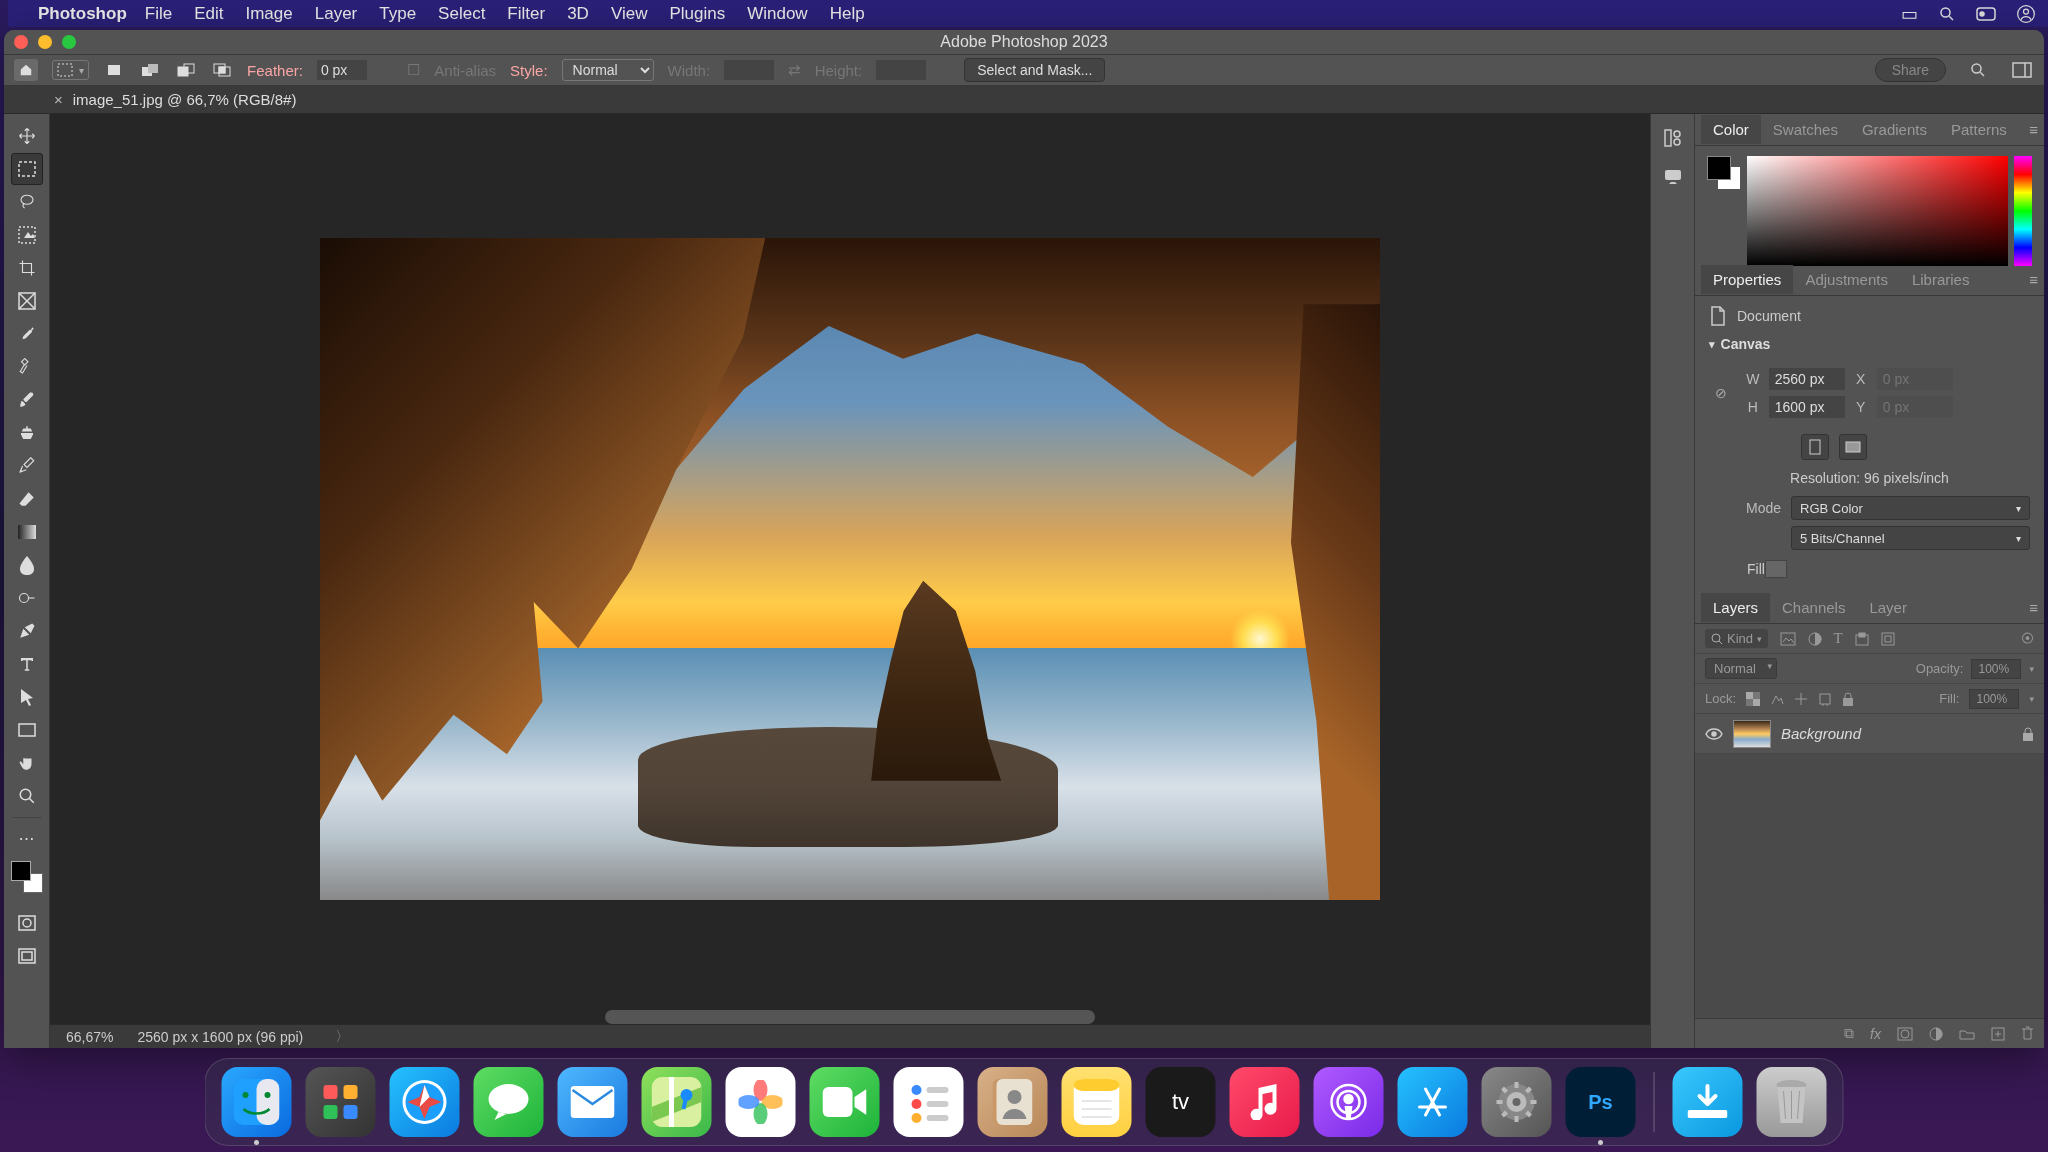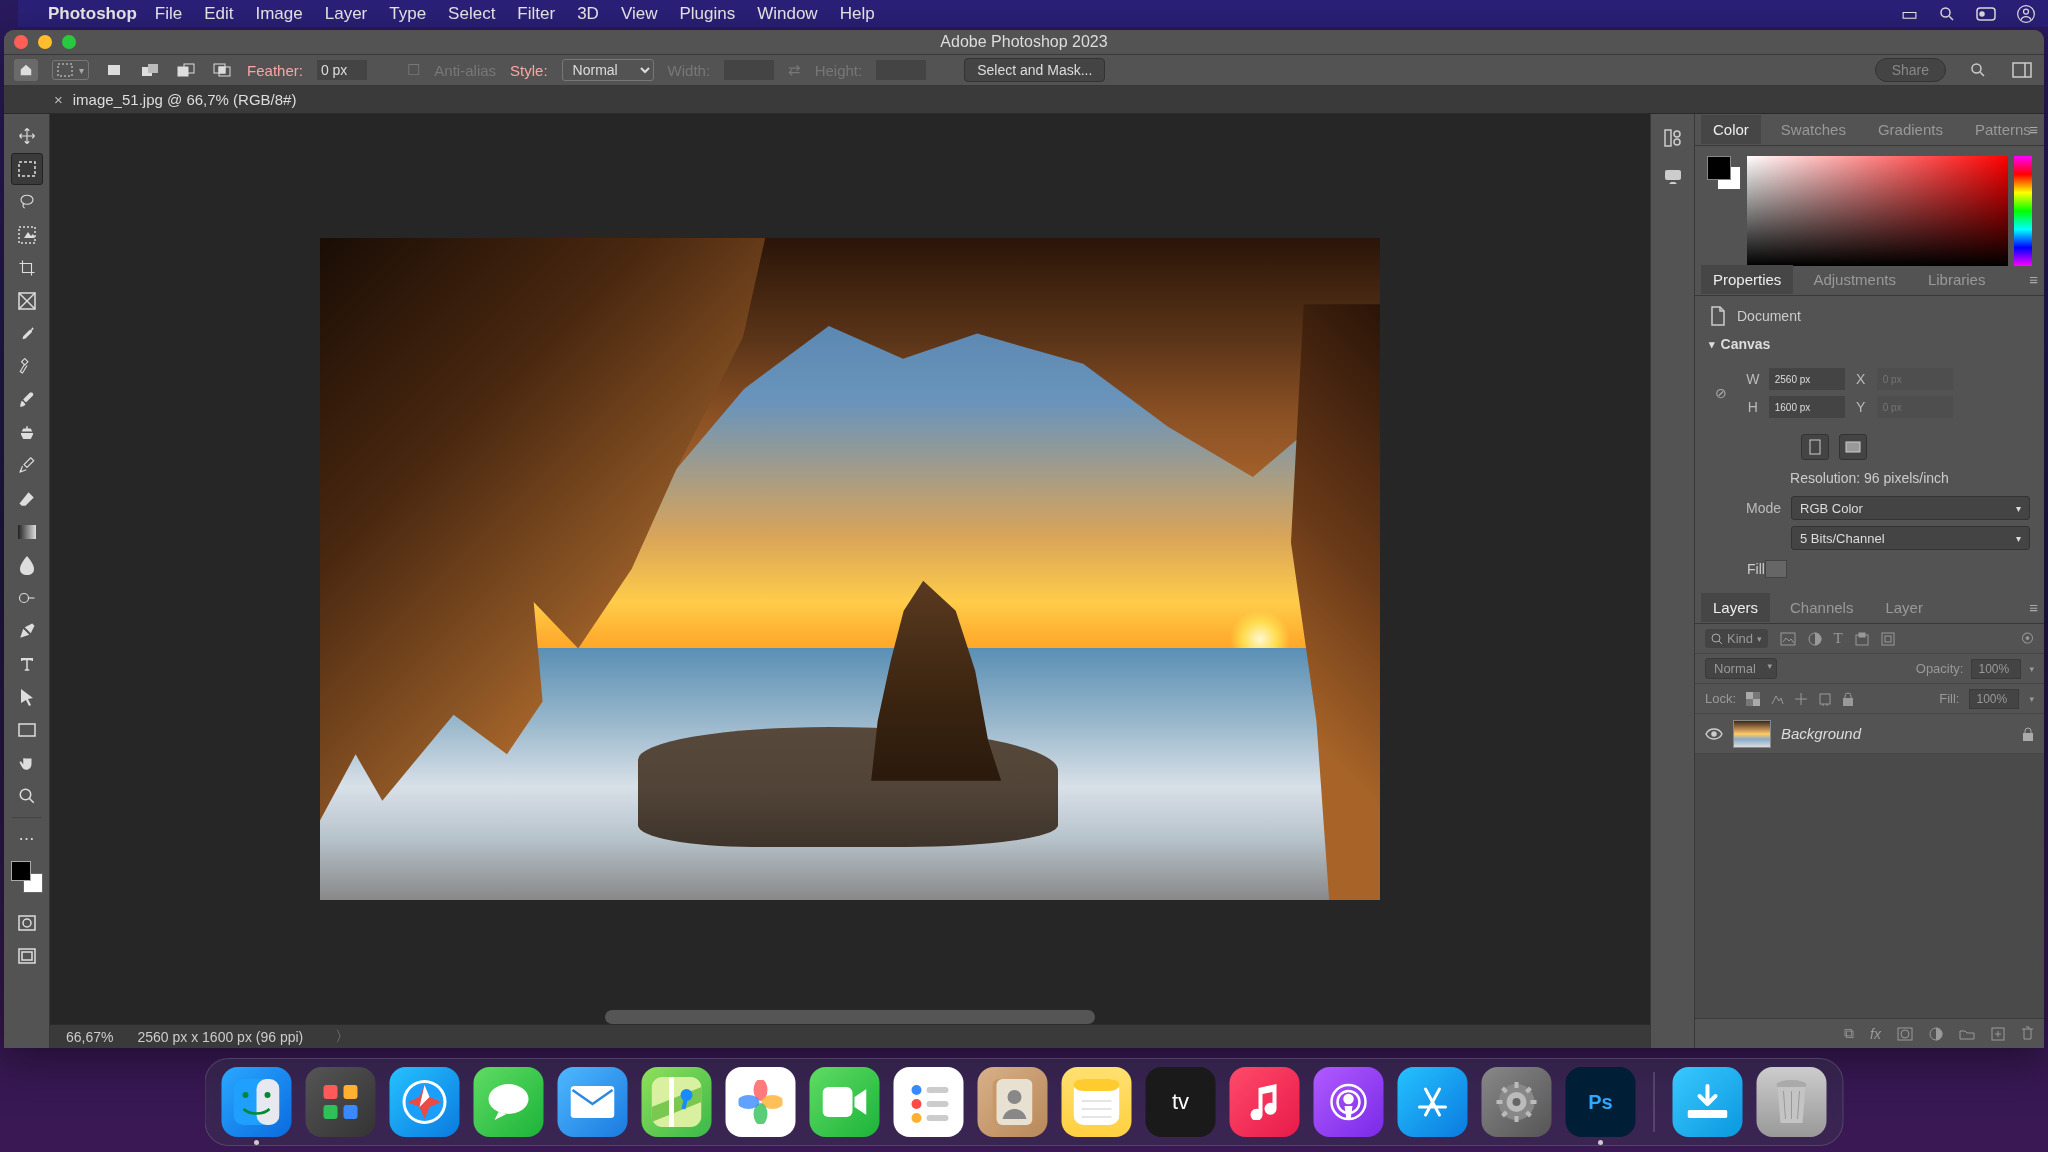--- a/index.html
+++ b/index.html
@@ -1,19 +1,19 @@
 <!DOCTYPE html>
 <html><head>
 <meta charset="utf-8">
 <style>
 * { margin:0; padding:0; box-sizing:border-box; font-family: -apple-system, "Helvetica Neue", Arial, sans-serif; user-select:none; }
 body { width:2048px; height:1152px; background: linear-gradient(180deg,#2a1a5e 0%,#1e1640 50%,#3a1854 100%); overflow:hidden; position:relative; }
 
 
-.mac-menubar { position:absolute; top:0; left:18px; right:0; height:27px; background:#2a2078; display:flex; align-items:center; padding:0 12px; color:#e8e8e8; font-size:17px; }
+.mac-menubar { position:absolute; top:0; left:8px; right:0; height:27px; background:#2a2078; display:flex; align-items:center; padding:0 12px; color:#e8e8e8; font-size:17px; }
 .mac-menubar .apple { font-size:18px; margin-right:18px; }
 .mac-menubar .app-name { font-weight:600; margin-right:18px; }
 .mac-menubar .menu-item { margin-right:22px; cursor:default; }
 .mac-menubar .right { margin-left:auto; display:flex; gap:20px; align-items:center; font-size:18px; }
 
 
 .window { position:absolute; top:30px; left:4px; right:4px; height:1018px; background:#535353; border-radius:10px 10px 0 0; overflow:hidden; box-shadow:0 10px 40px rgba(0,0,0,.4); }
 .titlebar { height:24px; background:#535353; display:flex; align-items:center; padding:0 10px; }
 .traffic { display:flex; gap:10px; }
 .traffic span { width:14px; height:14px; border-radius:50%; display:block; }
@@ -65,41 +65,41 @@
 
 .status-bar { height:24px; background:#3a3a3a; border-top:1px solid #2a2a2a; display:flex; align-items:center; padding:0 16px; color:#ccc; font-size:14px; gap:24px; }
 .status-bar .chev { color:#888; margin-left:8px; }
 .hscroll { position:absolute; bottom:24px; left:50%; transform:translateX(-50%); width:490px; height:14px; background:#555; border-radius:7px; }
 
 
 .mini-panels { width:44px; background:#535353; border-left:1px solid #383838; padding-top:14px; display:flex; flex-direction:column; align-items:center; gap:20px; color:#ccc; }
 
 
 .panels { width:350px; background:#535353; border-left:1px solid #383838; display:flex; flex-direction:column; font-size:15px; color:#ccc; }
-.panel-tabs { display:flex; align-items:center; height:32px; padding:0 6px; gap:8px; border-bottom:1px solid #383838; position:relative; }
+.panel-tabs { display:flex; align-items:center; height:32px; padding:0 6px; gap:0; border-bottom:1px solid #383838; position:relative; }
 .panel-tab { padding:6px 12px; color:#999; font-size:15px; }
 .panel-tab.active { color:#eee; background:#464646; }
 .panel-menu { position:absolute; right:6px; color:#aaa; }
 
 
 .color-body { height:118px; padding:10px 12px; display:flex; gap:6px; align-items:flex-start; }
 .color-fgbg { position:relative; width:34px; height:34px; }
 .color-fgbg .fg { position:absolute; top:0; left:0; width:24px; height:24px; background:#000; border:1px solid #888; }
 .color-fgbg .bg { position:absolute; bottom:0; right:0; width:24px; height:24px; background:#fff; border:1px solid #555; }
 .color-field { flex:1; height:110px; background:linear-gradient(to right,#fff,#ff0000); position:relative; }
 .color-field::after { content:""; position:absolute; inset:0; background:linear-gradient(to top,#000,rgba(0,0,0,0)); }
 .hue-strip { width:18px; height:110px; background:linear-gradient(to bottom,#ff00ff,#ff0000,#ffff00,#00ff00,#00ffff,#0000ff,#ff00ff); }
 
 
 .props-body { padding:10px 14px; font-size:14px; flex:0 0 auto; }
 .props-doc { display:flex; align-items:center; gap:10px; margin-bottom:10px; }
 .props-section-hd { display:flex; align-items:center; gap:6px; font-weight:600; color:#ddd; margin:6px 0 10px; }
 .dim-row { display:flex; align-items:center; gap:8px; margin:6px 0 6px 20px; }
 .dim-label { width:16px; color:#bbb; text-align:center; }
-.dim-input { width:76px; height:22px; background:#444; border:none; color:#ddd; padding:0 6px; font-size:10px; }
+.dim-input { width:76px; height:22px; background:#444; border:none; color:#ddd; padding:0 6px; font-size:14px; }
 .dim-input.disabled { background:#4e4e4e; color:#777; }
 .orient-row { display:flex; gap:10px; margin:10px 0 10px 92px; }
 .orient-btn { width:28px; height:26px; background:#444; border:1px solid #333; display:flex; align-items:center; justify-content:center; border-radius:3px; }
 .res-row { text-align:center; color:#ccc; margin:10px 0; }
 .mode-row { display:flex; align-items:center; gap:10px; margin:6px 0 6px 28px; }
 .mode-label { width:44px; text-align:right; color:#bbb; }
 .mode-select { flex:1; height:24px; background:#444; border:1px solid #333; color:#ddd; padding:0 8px; font-size:13px; border-radius:3px; display:flex; align-items:center; justify-content:space-between; }
 .fill-row { display:flex; align-items:center; margin:10px 0 4px 38px; }
 .fill-sw { width:22px; height:18px; background:#666; border:1px solid #444; }
 

